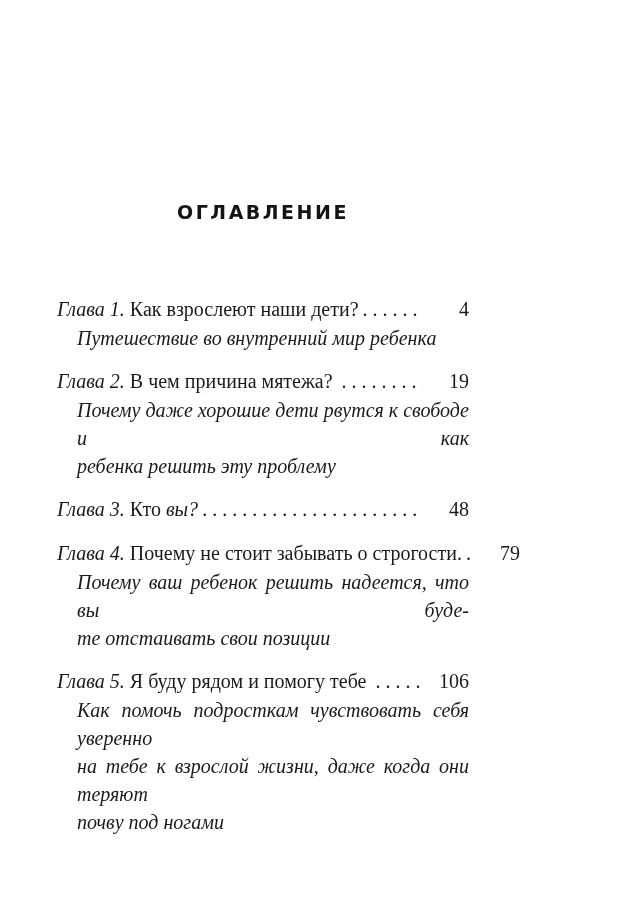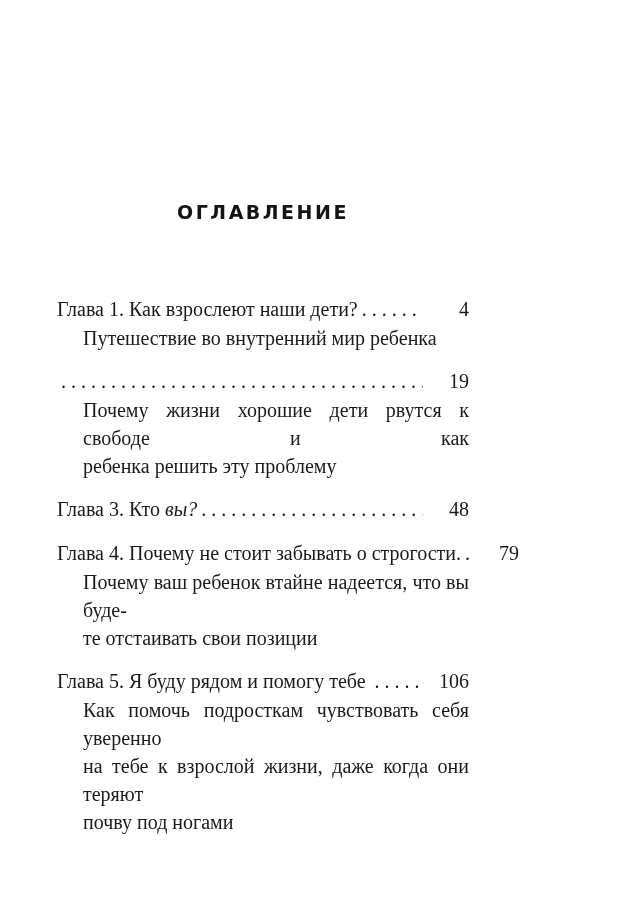--- a/index.html
+++ b/index.html
@@ -35,20 +35,21 @@
     display: flex;
     align-items: baseline;
     line-height: 30px;
     font-size: 20px;
     white-space: nowrap;
   }
   .text-part {
     flex: 0 0 auto;
   }
   .chapter-label {
+    font-style: italic;
   }
   .chapter-title-em {
     font-style: italic;
   }
   .leader {
     flex: 1 1 auto;
     overflow: hidden;
     min-width: 8px;
     padding-left: 4px;
   }
@@ -56,22 +57,23 @@
     content: ". . . . . . . . . . . . . . . . . . . . . . . . . . . . . . . . . . . . . . . . . . . . . . . . . . . . . . . . . . . .";
     white-space: nowrap;
   }
   .pnum {
     flex: 0 0 auto;
     min-width: 40px;
     text-align: right;
     padding-left: 6px;
   }
   .entry-sub {
-    margin-left: 26px;
+    margin-left: 20px;
     font-size: 20px;
+    font-style: italic;
     line-height: 28px;
   }
   .sub-line {
     
   }
   .sub-line.just {
     text-align: justify;
     text-align-last: justify;
   }
 </style>
@@ -88,45 +90,46 @@
       <span class="leader"></span>
       <span class="pnum">4</span>
     </div>
     <div class="entry-sub">
       <div class="sub-line">Путешествие во внутренний мир ребенка</div>
     </div>
   </div>
 
   <div class="entry">
     <div class="entry-line">
+      <span class="text-part"><span class="chapter-label">Глава 2.</span> <span class="chapter-title">В чем причина мятежа?&nbsp;</span><span class="chapter-title-em"></span></span>
       <span class="leader"></span>
       <span class="pnum">19</span>
     </div>
     <div class="entry-sub">
-      <div class="sub-line just">Почему жизни хорошие дети рвутся к свободе и как</div>
+      <div class="sub-line just">Почему даже хорошие дети рвутся к свободе и как</div>
       <div class="sub-line">ребенка решить эту проблему</div>
     </div>
   </div>
 
   <div class="entry">
     <div class="entry-line">
       <span class="text-part"><span class="chapter-label">Глава 3.</span> <span class="chapter-title">Кто </span><span class="chapter-title-em">вы?</span></span>
       <span class="leader"></span>
       <span class="pnum">48</span>
     </div>
   </div>
 
   <div class="entry">
     <div class="entry-line">
       <span class="text-part"><span class="chapter-label">Глава 4.</span> <span class="chapter-title">Почему не стоит забывать о строгости.</span><span class="chapter-title-em"></span></span>
       <span class="leader"></span>
       <span class="pnum">79</span>
     </div>
     <div class="entry-sub">
-      <div class="sub-line just">Почему ваш ребенок втайне надеется, что вы буде-</div>
+      <div class="sub-line just">Почему ваш ребенок решить надеется, что вы буде-</div>
       <div class="sub-line">те отстаивать свои позиции</div>
     </div>
   </div>
 
   <div class="entry">
     <div class="entry-line">
       <span class="text-part"><span class="chapter-label">Глава 5.</span> <span class="chapter-title">Я буду рядом и помогу тебе&nbsp;</span><span class="chapter-title-em"></span></span>
       <span class="leader"></span>
       <span class="pnum">106</span>
     </div>

